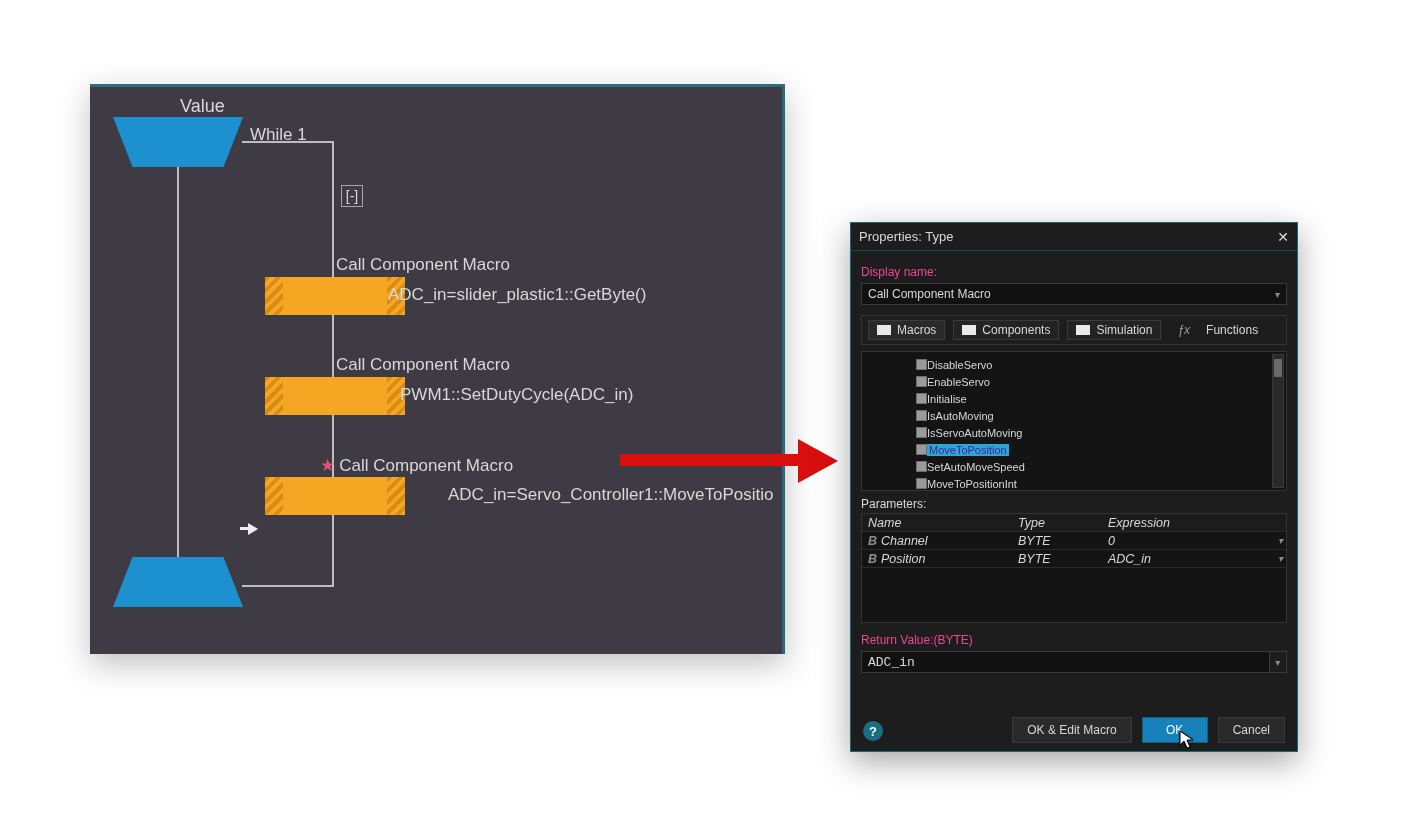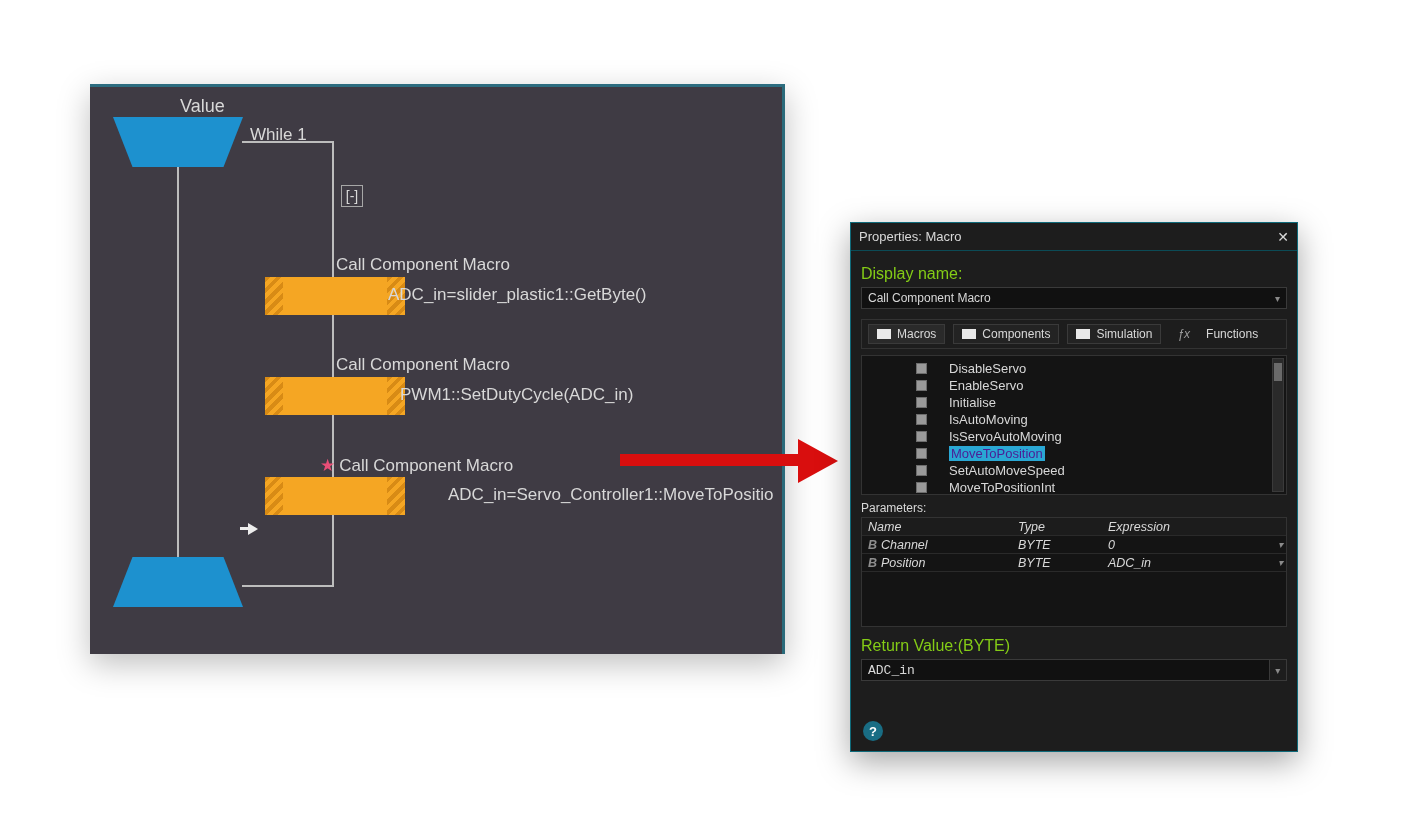--- a/index.html
+++ b/index.html
@@ -127,21 +127,21 @@
   }
   .dialog-titlebar {
     height:28px;
     display:flex; align-items:center; justify-content:space-between;
     padding: 0 8px;
     border-bottom:1px solid #0b4b56;
   }
   .dialog-close { color:#d8d8d8; font-size:14px; cursor:pointer; }
 
   .dlg-body { padding: 8px 10px 0 10px; }
-  .dlg-label { font-size:16px; color:#84cc16; margin-top:6px; margin-bottom:4px; }
+  .dlg-label { font-size:12px; color:#ec4899; margin-top:6px; margin-bottom:4px; }
   .dlg-input {
     width:100%; height:22px;
     background:#111; border:1px solid #3a3a3a;
     color:#d8d8d8; padding:0 6px; font-size:12px;
     display:flex; align-items:center; justify-content:space-between;
   }
   .dlg-dd-caret { color:#8a8a8a; font-size:10px; }
 
   .tabset {
     margin-top:10px;
@@ -167,22 +167,22 @@
   .tree {
     margin-top:6px;
     border:1px solid #333;
     height:140px;
     background:#141414;
     position:relative;
     overflow:hidden;
   }
   .tree-inner { position:absolute; left:26px; top:4px; right:18px; }
   .tree-item {
-    display:flex; align-items:center; gap:22px;
-    height:17px; font-size:13px; color:#d8d8d8;
+    display:flex; align-items:center; gap:0;
+    height:17px; font-size:11px; color:#d8d8d8;
     padding-left:28px; cursor:pointer;
   }
   .tree-item .node-icon {
     width:11px; height:11px; background:#9a9a9a; display:inline-block;
     border:1px solid #6d6d6d;
   }
   .tree-item.selected span.label { background:#2aa7d4; color:#4c1d95; padding:0 2px; }
   .tree .scroll {
     position:absolute; right:2px; top:2px; bottom:2px; width:12px;
     background:#2a2a2a; border:1px solid #3a3a3a;
@@ -295,21 +295,21 @@
   <div class="arrow-tiny"></div>
 </div>
 
 <div class="red-arrow">
   <div class="shaft"></div>
     <div class="head"></div>
 </div>
 
 <div class="dialog">
   <div class="dialog-titlebar">
-    <span>Properties: Macro</span>
+    <span>Properties: Type</span>
     <span class="dialog-close">✕</span>
   </div>
 
   <div class="dlg-body">
     <div class="dlg-label">Display name:</div>
     <div class="dlg-input">
       <span>Call Component Macro</span>
       <span class="dlg-dd-caret">▾</span>
     </div>
 
@@ -397,13 +397,25 @@
     </div>
 
     <div class="dlg-label" style="margin-top:10px;">Return Value:(BYTE)</div>
     <div class="retrow">
       <input class="retval-input" value="ADC_in" style="">
       <div class="caret">▾</div>
     </div>
   </div>
 
   <div class="help-icon">?</div>
+  <div class="button-row">
+    <div class="btn">OK &amp; Edit Macro</div>
+    <div class="btn primary">
+      <span>OK</span>
+      <span class="cursor" style="left:36px; top:12px;">
+        <svg viewBox="0 0 16 20" width="16" height="20">
+            <path d="M1 1 L1 15 L5 11 L8 18 L11 17 L8 10 L14 10 Z" fill="#fff" stroke="#000" stroke-width="1"></path>
+          </svg>
+      </span>
+    </div>
+    <div class="btn">Cancel</div>
+  </div>
 </div>
 
 </body></html>

